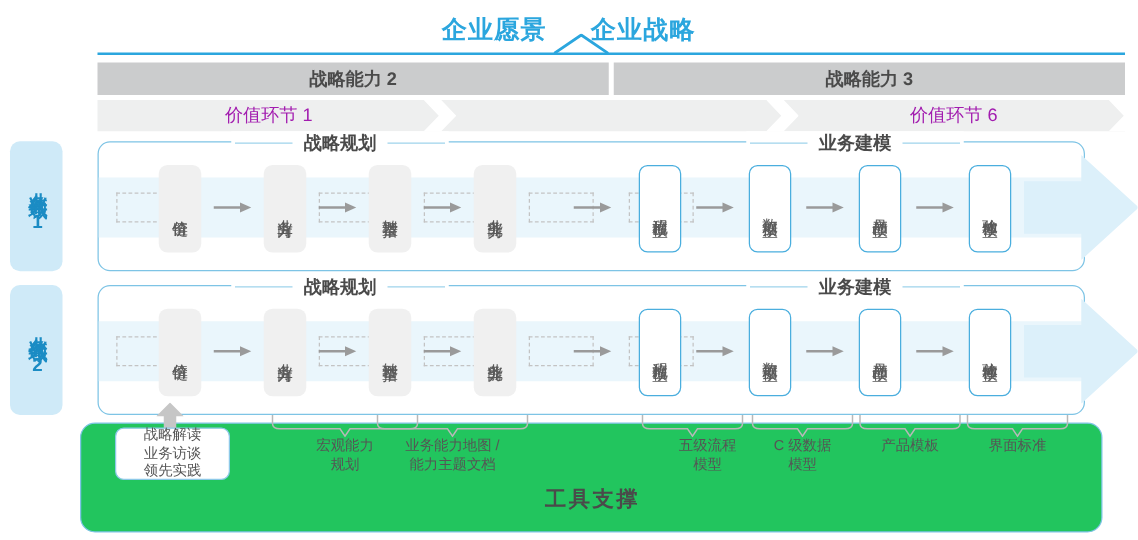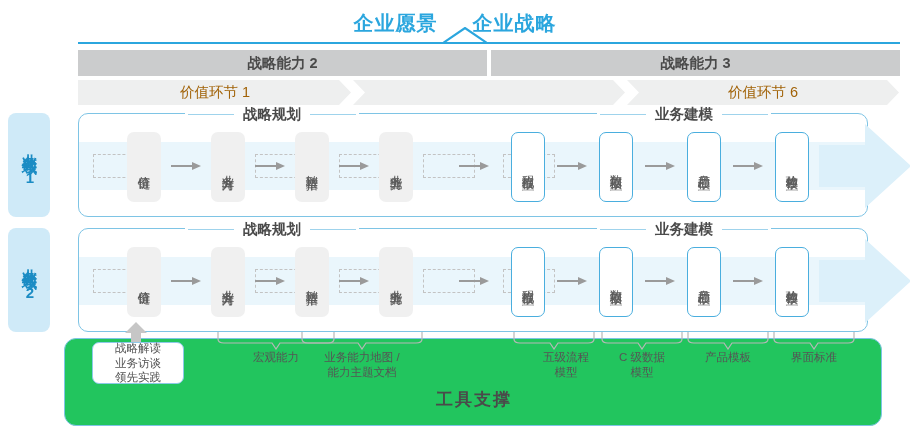--- a/index.html
+++ b/index.html
@@ -56,21 +56,21 @@
     position: absolute;
     left: 78px; top: 80px;
     width: 822px; height: 25px;
     background: #eeefef;
     overflow: hidden;
   }
   .value-cell {
     position: absolute;
     top: 0; height: 25px;
     display: flex; align-items: center; justify-content: center;
-    font-size: 14.5px; color: #a16207;
+    font-size: 14.5px; color: #a21caf;
   }
   .value-notch {
     position: absolute;
     top: 0; height: 25px; width: 26px;
     background: #ffffff;
     clip-path: polygon(0 0, 14px 0, 26px 50%, 14px 100%, 0 100%, 12px 50%);
   }
 
   
   .domain-label {
@@ -402,20 +402,21 @@
   <polygon points="11,0 22,11 16,11 16,22 6,22 6,11 0,11" fill="#c6c6c6"></polygon>
 </svg>
 <div class="callout">
   <div>战略解读</div>
   <div>业务访谈</div>
   <div>领先实践</div>
 </div>
 
 <div class="annot" style="left:216px;width:120px;">
   <div>宏观能力</div>
+  <div>规划</div>
 </div>
 <div class="annot" style="left:300px;width:124px;">
   <div>业务能力地图 /</div>
   <div>能力主题文档</div>
 </div>
 <div class="annot" style="left:524px;width:84px;">
   <div>五级流程</div>
   <div>模型</div>
 </div>
 <div class="annot" style="left:600px;width:84px;">

